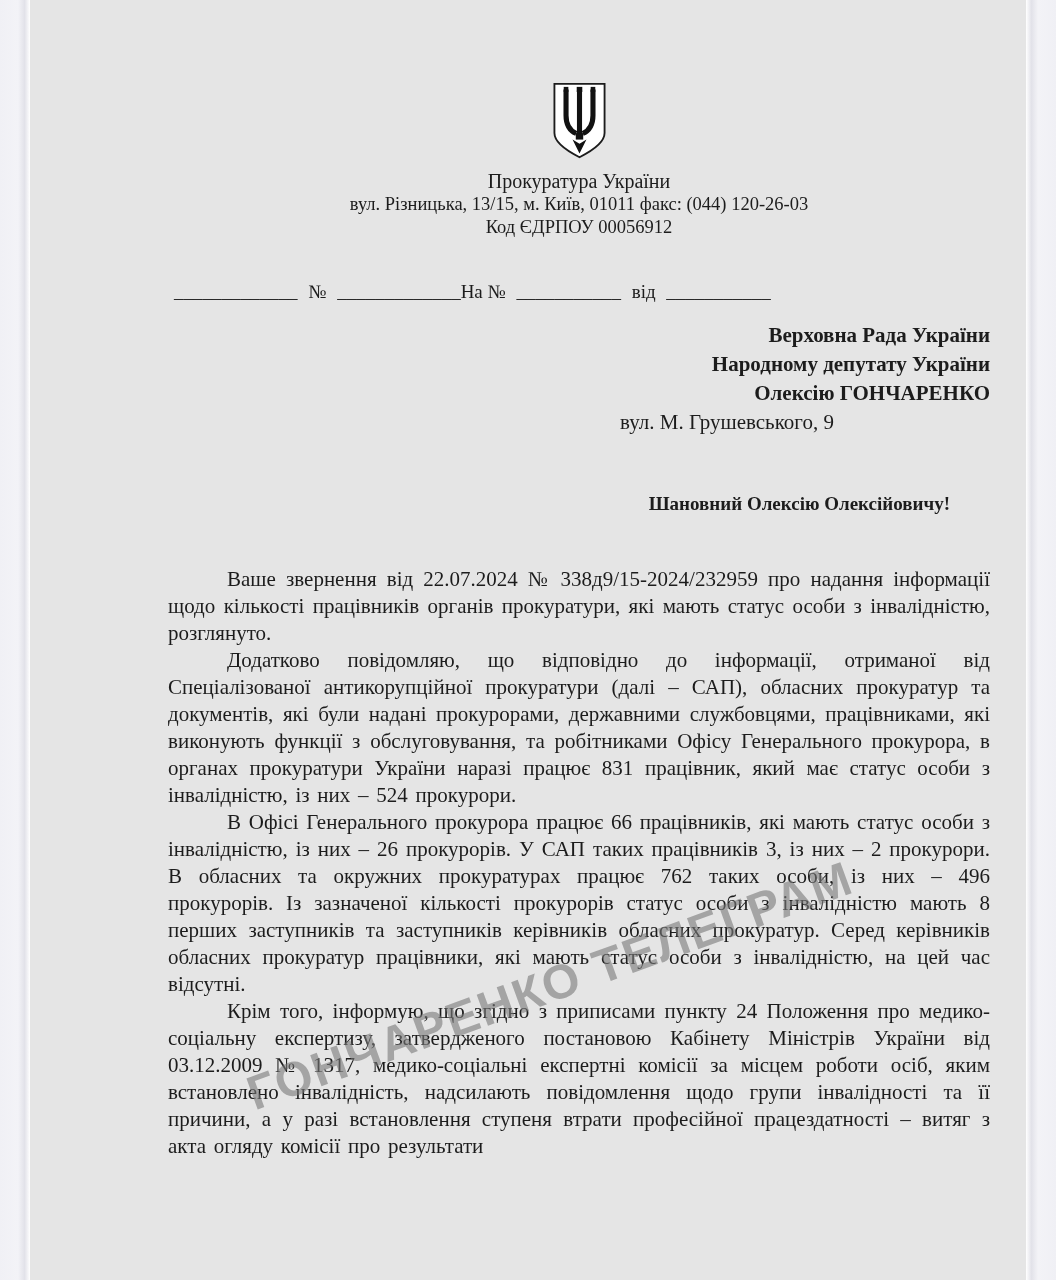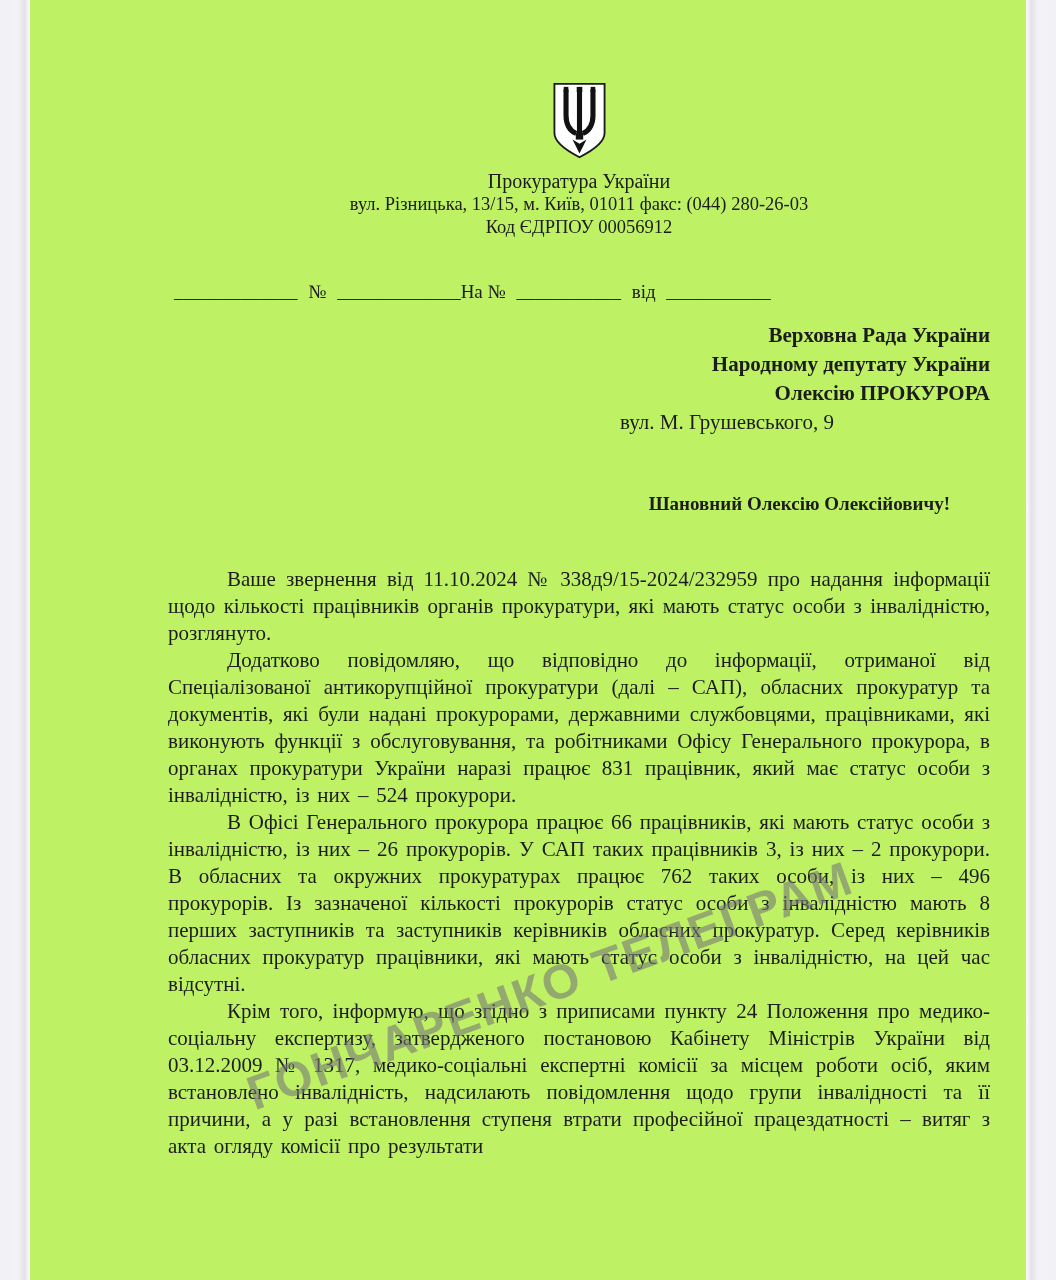--- a/index.html
+++ b/index.html
@@ -6,21 +6,21 @@
   body {
     width: 1056px; height: 1280px;
     background: #ffffff;
     font-family: "Liberation Serif", serif;
     color: #1c1c1c;
     position: relative;
     overflow: hidden;
   }
   .page {
     position: absolute; inset: 0;
-    background: #bef264;
+    background: #e5e5e5;
     overflow: hidden;
   }
   .edge { position: absolute; top: 0; bottom: 0; width: 30px; }
   .edge-left {
     left: 0;
     background: linear-gradient(to right, #f0f0f5 0%, #f3f3f7 60%, #e2e2e9 82%, #ffffff 100%);
   }
   .edge-right {
     right: 0;
     background: linear-gradient(to left, #f0f0f5 0%, #f3f3f7 60%, #e2e2e9 82%, #ffffff 100%);
@@ -89,49 +89,49 @@
             <path d="M44.5 8 V36 C44.5 47 39 53 33.5 55.5"></path>
             <path d="M13 8 H18"></path>
             <path d="M42 8 H47"></path>
             <path d="M27 8 H33"></path>
           </g>
           <path d="M30 77 L22.5 62 L30 66.5 L37.5 62 Z" fill="#111111"></path>
           <path d="M26 55 H34 V62 H26 Z" fill="#111111"></path>
         </svg>
       </span>
       <div class="org-small">Прокуратура України</div>
-      <div class="addr">вул. Різницька, 13/15, м. Київ, 01011 факс: (044) 280-26-03</div>
+      <div class="addr">вул. Різницька, 13/15, м. Київ, 01011 факс: (044) 120-26-03</div>
       <div class="addr">Код ЄДРПОУ 00056912</div>
     </header>
 
     <div class="ref-line">
       <div class="ref-left">
         <span>_____________</span>
         <span>№</span>
         <span>_____________</span>
       </div>
       <div class="ref-right">
         <span>На №</span>
         <span>___________</span>
         <span>від</span>
         <span>___________</span>
       </div>
     </div>
 
     <div class="recipient">
       <div class="bold">Верховна Рада України</div>
       <div class="bold">Народному депутату України</div>
-      <div class="bold">Олексію ПРОКУРОРА</div>
+      <div class="bold">Олексію ГОНЧАРЕНКО</div>
       <div>вул. М. Грушевського, 9</div>
     </div>
 
     <div class="salutation">Шановний Олексію Олексійовичу!</div>
 
     <div class="body-text">
-      <p>Ваше звернення від 11.10.2024 № 338д9/15-2024/232959 про надання інформації щодо кількості працівників органів прокуратури, які мають статус особи з інвалідністю, розглянуто.</p>
+      <p>Ваше звернення від 22.07.2024 № 338д9/15-2024/232959 про надання інформації щодо кількості працівників органів прокуратури, які мають статус особи з інвалідністю, розглянуто.</p>
       <p>Додатково повідомляю, що відповідно до інформації, отриманої від Спеціалізованої антикорупційної прокуратури (далі – САП), обласних прокуратур та документів, які були надані прокурорами, державними службовцями, працівниками, які виконують функції з обслуговування, та робітниками Офісу Генерального прокурора, в органах прокуратури України наразі працює 831 працівник, який має статус особи з інвалідністю, із них – 524 прокурори.</p>
       <p>В Офісі Генерального прокурора працює 66 працівників, які мають статус особи з інвалідністю, із них – 26 прокурорів. У САП таких працівників 3, із них – 2 прокурори. В обласних та окружних прокуратурах працює 762 таких особи, із них – 496 прокурорів. Із зазначеної кількості прокурорів статус особи з інвалідністю мають 8 перших заступників та заступників керівників обласних прокуратур. Серед керівників обласних прокуратур працівники, які мають статус особи з інвалідністю, на цей час відсутні.</p>
       <p>Крім того, інформую, що згідно з приписами пункту 24 Положення про медико-соціальну експертизу, затвердженого постановою Кабінету Міністрів України від 03.12.2009 № 1317, медико-соціальні експертні комісії за місцем роботи осіб, яким встановлено інвалідність, надсилають повідомлення щодо групи інвалідності та її причини, а у разі встановлення ступеня втрати професійної працездатності – витяг з акта огляду комісії про результати</p>
     </div>
 
   </div>
 
   <div class="watermark">ГОНЧАРЕНКО ТЕЛЕГРАМ</div>
 </div>
 

